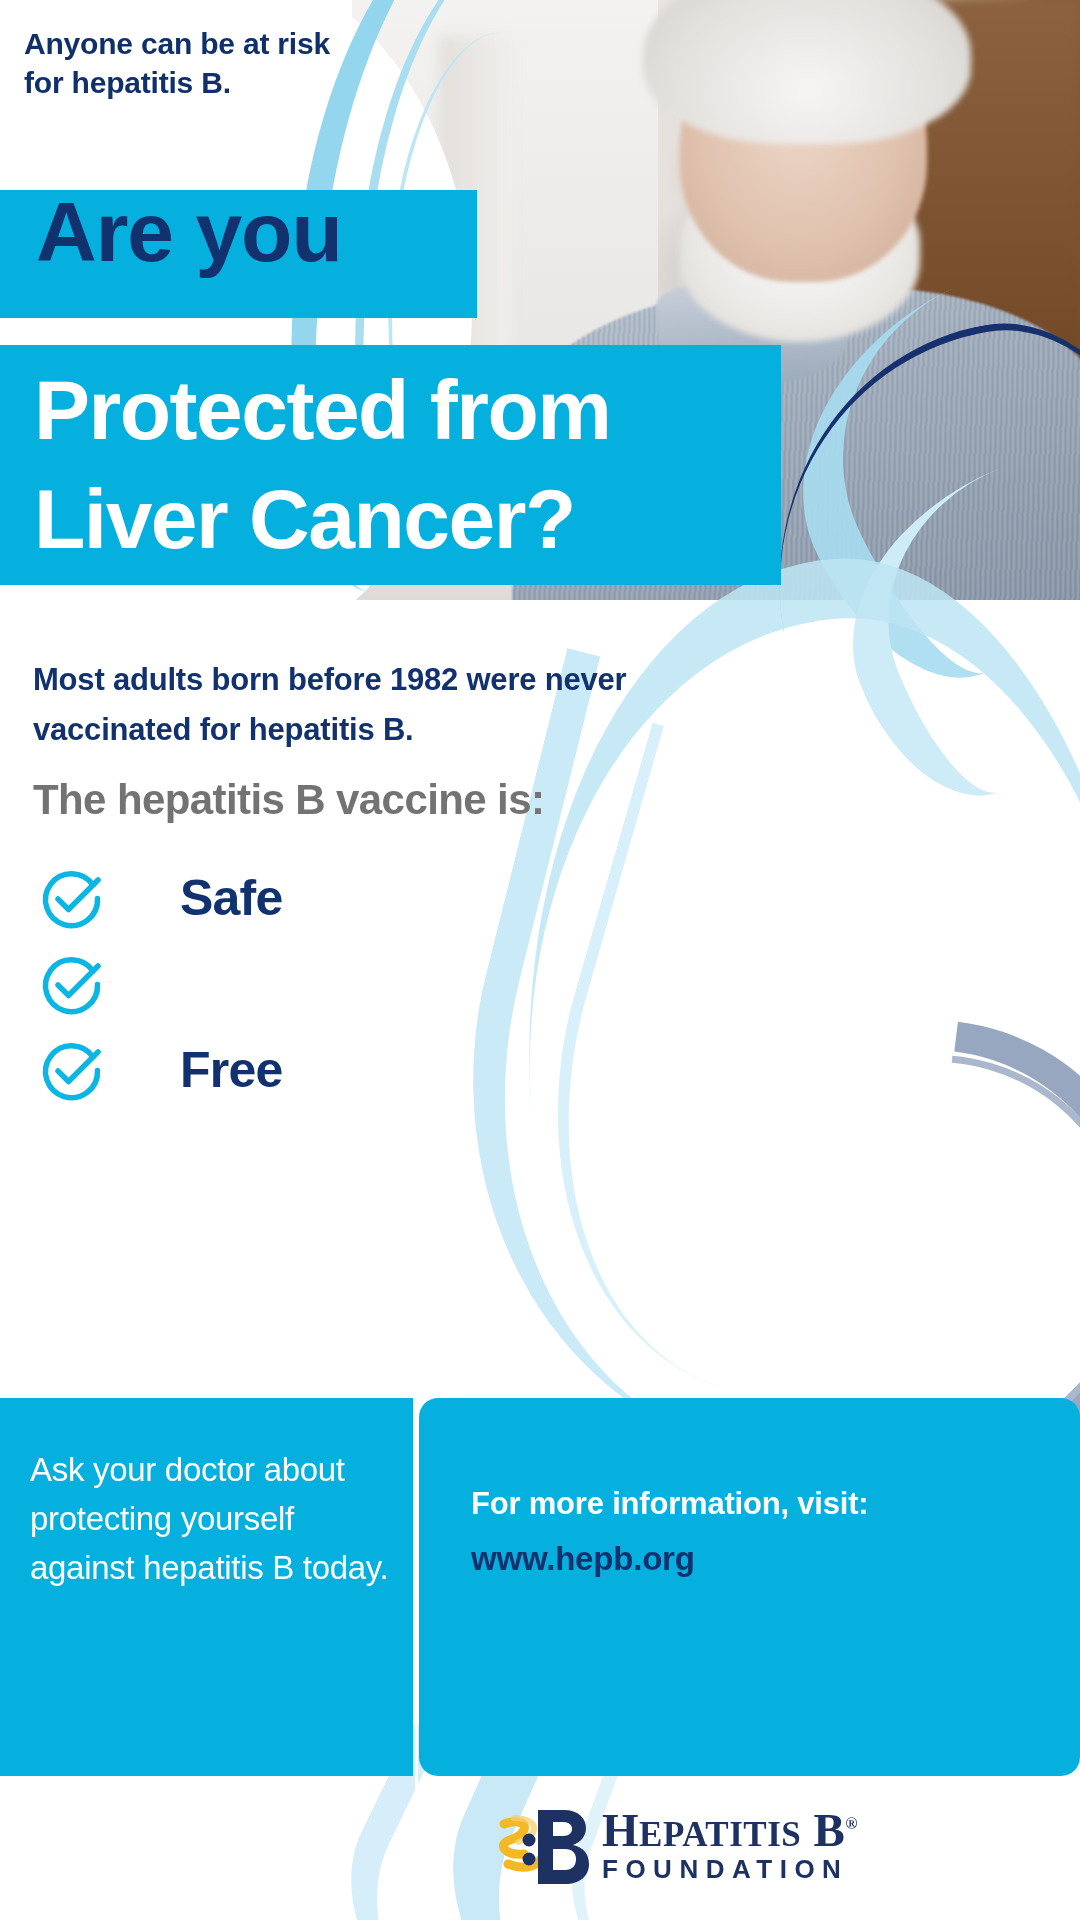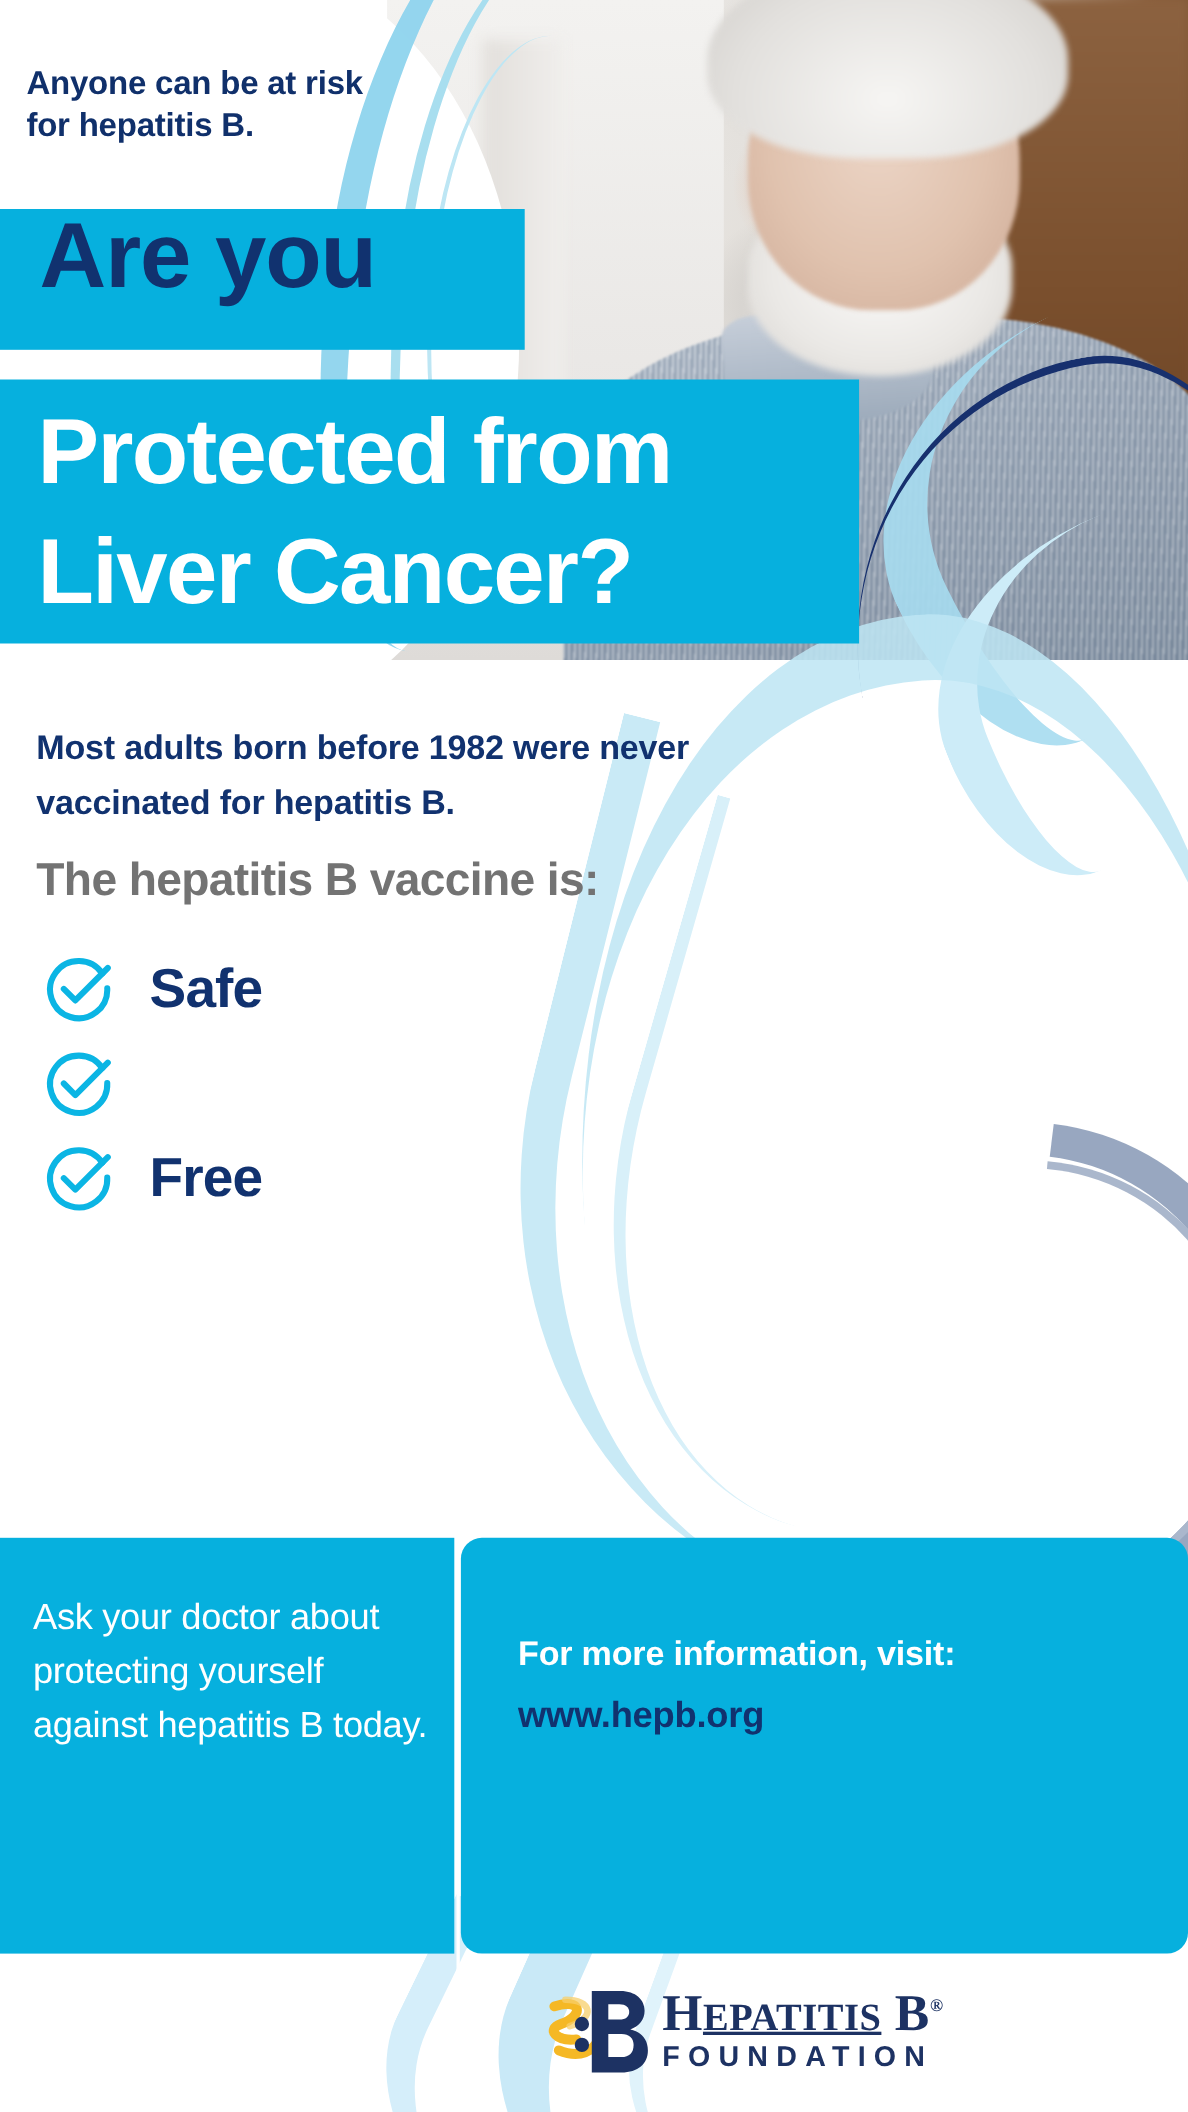--- a/index.html
+++ b/index.html
@@ -179,21 +179,20 @@
     border-radius:0 0 0 80% / 0 0 0 60%;
     transform:rotate(20deg);
   }
 
   
   .kicker {
     position:absolute; left:24px; top:24px; width:330px;
     color:#10306b;
     font-size:30px; font-weight:bold; line-height:1.30;
     letter-spacing:-.2px;
-    margin-top:32px;
   }
 
   
   .band { position:absolute; background:#06b0de; display:flex; align-items:flex-start; }
 
   .band-areyou {
     left:0; top:190px; width:477px; height:128px;
     padding-left:36px;
   }
   .band-areyou .txt {
@@ -221,21 +220,21 @@
     position:absolute; left:33px; top:775px; width:700px;
     color:#737373; font-size:42px; font-weight:bold; line-height:1.2;
     letter-spacing:-.6px;
   }
 
   
   .checklist { position:absolute; left:36px; top:855px; width:560px; }
   .check-row { display:flex; align-items:center; height:86px; }
   .check-icon { width:72px; height:72px; flex:0 0 72px; position:relative; }
   .check-label {
-    margin-left:28px;
+    margin-left:72px;
     color:#11326f; font-size:50px; font-weight:bold; line-height:1;
     letter-spacing:-.8px;
   }
 
   
   .bot-left {
     position:absolute; left:0; top:1398px; width:413px; height:378px;
     background:#06b0de;
   }
   .bot-left .txt {
@@ -266,21 +265,21 @@
     position:absolute; left:498px; top:1800px;
     display:flex; align-items:center; height:92px;
   }
   .logo-mark { position:relative; width:96px; height:88px; flex:0 0 96px; }
   .logo-text { margin-left:8px; }
   .logo-line1 {
     color:#1d3263; font-family:"Liberation Serif", serif;
     font-size:47px; font-weight:bold; line-height:1;
     letter-spacing:.5px; white-space:nowrap;
   }
-  .logo-line1 .sm { font-size:35px;text-decoration:underline; }
+  .logo-line1 .sm { font-size:35px; }
   .logo-line1 .reg { font-size:16px; vertical-align:super; }
   .logo-line2 {
     color:#1d3263; font-size:26px; font-weight:bold;
     letter-spacing:7.5px; margin-top:4px; white-space:nowrap;
   }
 </style>
 </head>
 <body>
 
 <div class="poster">

